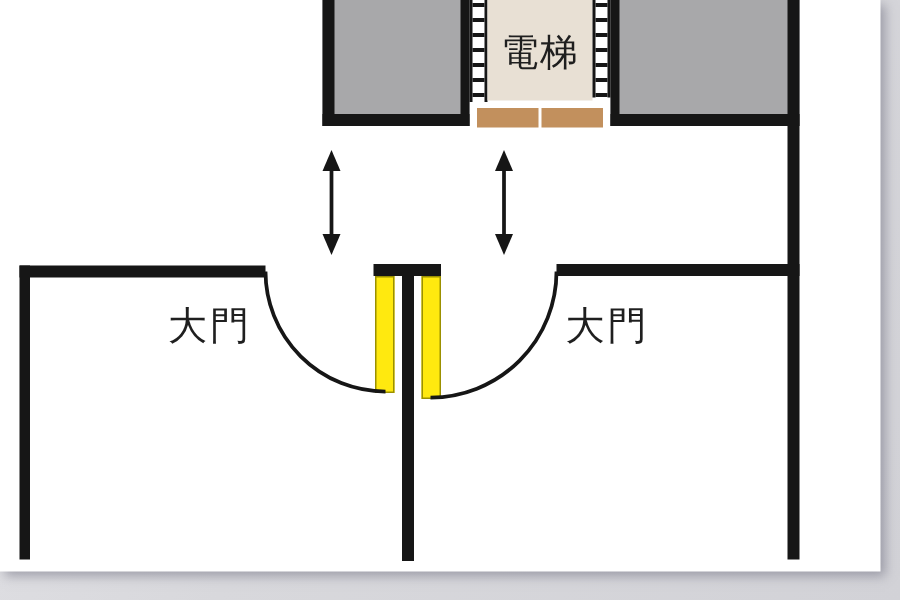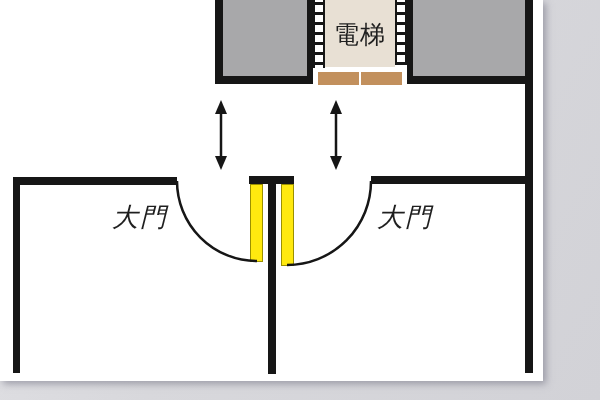--- a/index.html
+++ b/index.html
@@ -10,20 +10,21 @@
   .stage{
     position:relative;width:600px;height:400px;
     background:linear-gradient(120deg,#e4e4e8 0%,#d8d8dc 45%,#d2d2d7 100%);
   }
   
   .paper{
     position:absolute;left:0;top:0;width:543px;height:381px;
     background:var(--paper,#ffffff);
     overflow:hidden;
     box-shadow:3px 3px 7px rgba(110,110,125,.55);
+    padding-left:44px;
   }
   .wall{position:absolute;background:var(--wall,#161616);}
   
   .block-left{
     position:absolute;left:215px;top:-8px;width:98px;height:92px;
     background:var(--room-fill,#a8a8aa);box-sizing:border-box;
     border:8px solid var(--wall,#161616);border-top:none;border-right-width:6px;
   }
   .block-right{
     position:absolute;left:407px;top:-8px;width:126px;height:92px;
@@ -67,21 +68,21 @@
     background:var(--door-panel,#ffe90f);
     border:1px solid var(--door-panel-edge,#9b9000);
   }
   .door-panel.l{left:250px;height:78px;}
   .door-panel.r{left:281px;height:82px;}
   
   .overlay{position:absolute;left:0;top:0;width:543px;height:381px;color:var(--wall,#161616);}
   
   .door-label{
     position:absolute;font-size:26px;color:var(--text,#1f1f1f);
-    letter-spacing:2px;white-space:nowrap;font-style:italic;
+    letter-spacing:2px;white-space:nowrap;
   }
   .door-label.l{left:112px;top:200px;}
   .door-label.r{left:377px;top:200px;}
 </style>
 </head>
 <body>
 
 <div class="stage">
   <div class="paper">
 

